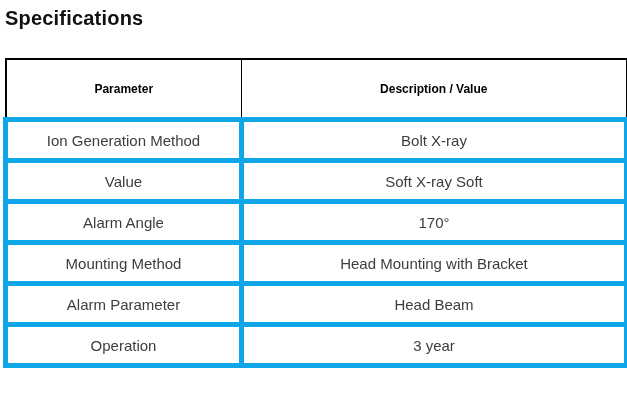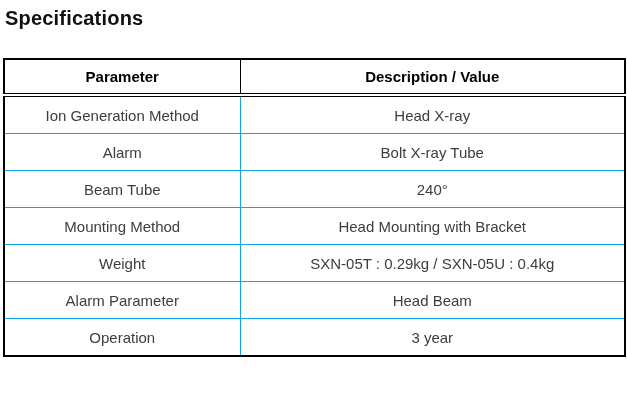--- a/index.html
+++ b/index.html
@@ -31,29 +31,29 @@
     table-layout: fixed;
     width: 621px;
     margin: 27px 0 0 3px;
     border: 2px solid #000000;
   }
   table.spec-table th {
     border: 1px solid #000000;
     border-top: 2px solid #000000;
     border-bottom: 4px double #000000;
     height: 33px;
-    font-size: 15px;
+    font-size: 12px;
     font-weight: bold;
     color: #000000;
     text-align: center;
     vertical-align: middle;
-    padding: 0 4px;
+    padding: 12px 4px;
   }
   table.spec-table td {
-    border: 1px solid #0ea5e9;
+    border: 5px solid #0ea5e9;
     height: 36px;
     font-size: 15px;
     font-weight: normal;
     color: #3d3d3d;
     text-align: center;
     vertical-align: middle;
     padding: 0 4px;
     white-space: nowrap;
     overflow: hidden;
   }
@@ -73,37 +73,33 @@
     </colgroup>
     <thead>
       <tr>
         <th>Parameter</th>
         <th>Description / Value</th>
       </tr>
     </thead>
     <tbody>
       <tr>
         <td>Ion Generation Method</td>
-        <td>Head X-ray</td>
+        <td>Bolt X-ray</td>
       </tr>
       <tr>
-        <td>Alarm</td>
-        <td>Bolt X-ray Tube</td>
+        <td>Value</td>
+        <td>Soft X-ray Soft</td>
       </tr>
       <tr>
-        <td>Beam Tube</td>
-        <td>240°</td>
+        <td>Alarm Angle</td>
+        <td>170°</td>
       </tr>
       <tr>
         <td>Mounting Method</td>
         <td>Head Mounting with Bracket</td>
-      </tr>
-      <tr>
-        <td>Weight</td>
-        <td>SXN-05T : 0.29kg / SXN-05U : 0.4kg</td>
       </tr>
       <tr>
         <td>Alarm Parameter</td>
         <td>Head Beam</td>
       </tr>
       <tr>
         <td>Operation</td>
         <td>3 year</td>
       </tr>
     </tbody>

